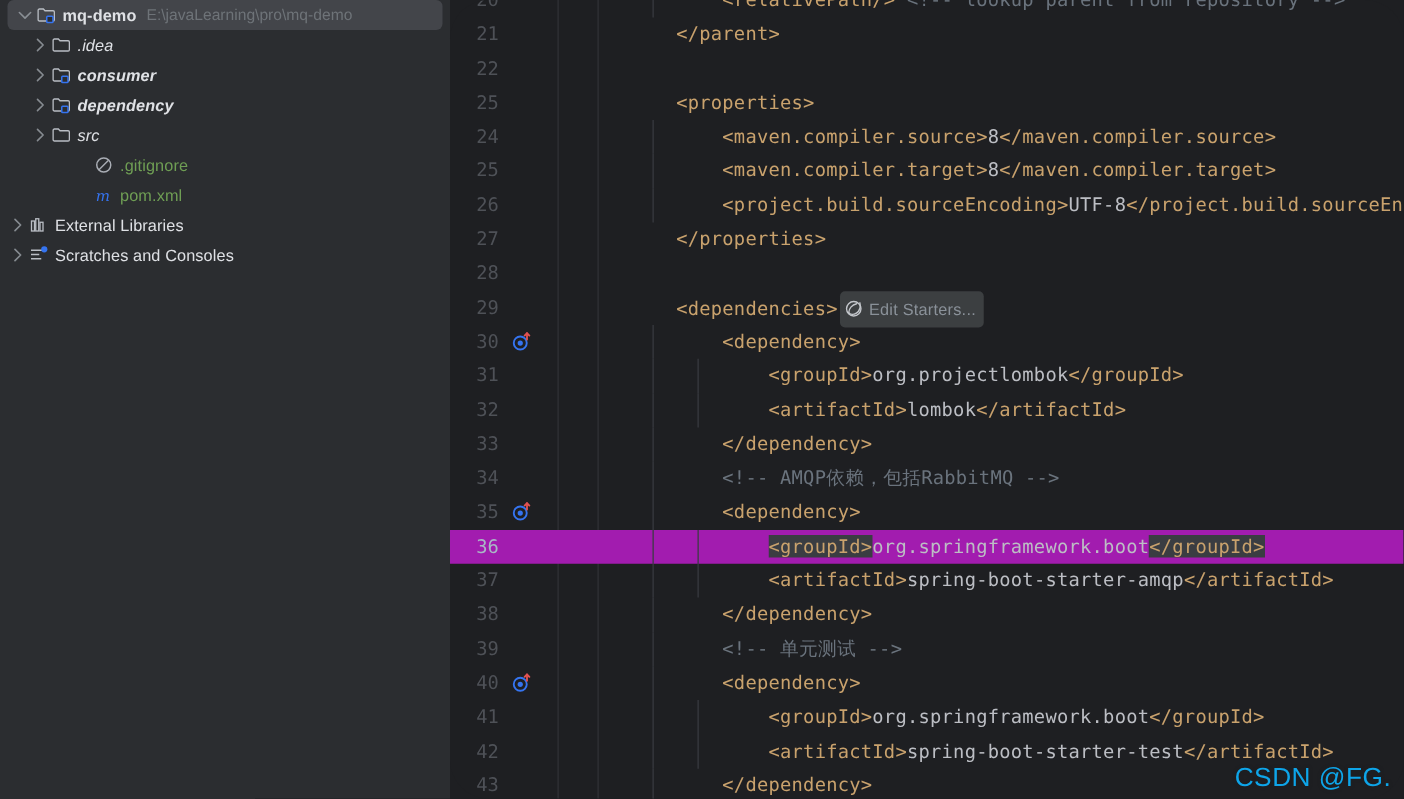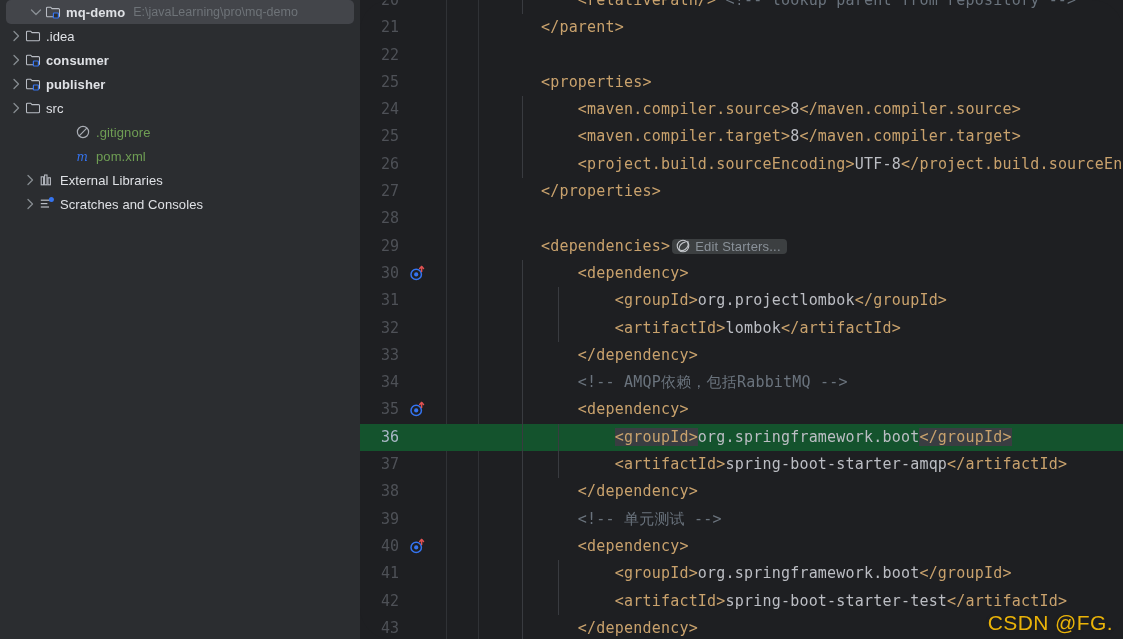--- a/index.html
+++ b/index.html
@@ -72,22 +72,22 @@
   .tree-label { font-size: 13px; letter-spacing: .1px; }
   .tree-label.bold { font-weight: bold; }
   .tree-label.green { color: #6f9e54; }
   .tree-path {
     color: #6e7378;
     font-size: 12.5px;
     margin-left: 8px;
   }
 
   
-  .ind-0 { padding-left: 22px; }
-  .ind-1 { padding-left: 8px; }
+  .ind-0 { padding-left: 6px; }
+  .ind-1 { padding-left: 24px; font-style: italic; }
   .ind-2 { padding-left: 46px; margin-left: 12px; }
 
   
   #editor {
     flex: 1 1 auto;
     height: 639px;
     background: #1e1f22;
     position: relative;
     overflow: hidden;
     font-family: "DejaVu Sans Mono", monospace;
@@ -95,21 +95,21 @@
   }
   .code-line {
     height: 27.3px;
     line-height: 27.3px;
     position: relative;
     display: flex;
     white-space: pre;
     font-size: 15px;
   }
   .code-line.current {
-    background: #14532d;
+    background: #a21caf;
   }
   .ln {
     width: 48px;
     flex: 0 0 48px;
     text-align: right;
     padding-right: 9px;
     box-sizing: border-box;
     color: #4e5157;
     font-size: 15px;
     font-family: "DejaVu Sans Mono", monospace;
@@ -164,21 +164,21 @@
   .cmt   { color: #6a737d; }
   .hl    { background: #3a3d42; }
 
   
   .hint {
     display: inline-flex;
     align-items: center;
     background: #3c3f41;
     border-radius: 4px;
     padding: 0 6px 0 4px;
-    height: 15px;
+    height: 29px;
     line-height: 19px;
     vertical-align: middle;
     margin-left: 2px;
     font-family: "Liberation Sans", sans-serif;
     font-size: 13px;
     color: #8a9199;
   }
   .hint .leaf {
     width: 14px; height: 14px;
     margin-right: 5px;
@@ -186,21 +186,21 @@
     align-items: center;
     justify-content: center;
   }
   .hint .leaf svg { display: block; }
 
   
   #watermark {
     position: absolute;
     right: 10px;
     bottom: 4px;
-    color: #eab308;
+    color: #0ea5e9;
     font-size: 21px;
     font-family: "Liberation Sans", sans-serif;
     letter-spacing: .4px;
     text-shadow: 0 0 3px #1e1f22;
     pointer-events: none;
   }
 </style>
 </head>
 <body>
 
@@ -254,21 +254,21 @@
           <svg width="16" height="16" viewBox="0 0 16 16" fill="none">
             <path d="M6 3.5L10.5 8L6 12.5" stroke="#9aa0a6" stroke-width="1.3" stroke-linecap="round" stroke-linejoin="round"></path>
           </svg>
         </span>
         <span class="tree-icon">
           <svg width="16" height="16" viewBox="0 0 16 16" fill="none">
             <path d="M1.5 4.2a1 1 0 011-1h3.2l1.3 1.4h6.5a1 1 0 011 1v6.2a1 1 0 01-1 1H2.5a1 1 0 01-1-1V4.2z" stroke="#b9bdc4" stroke-width="1.05" fill="none"></path>
             <rect x="8.4" y="9" width="5" height="5" rx=".7" fill="#2b2d30" stroke="#3574f0" stroke-width="1.2"></rect>
           </svg>
         </span>
-        <span class="tree-label bold">publisher</span>
+        <span class="tree-label bold">dependency</span>
       </div>
       <div class="tree-row ind-1">
         <span class="arrow">
           <svg width="16" height="16" viewBox="0 0 16 16" fill="none">
             <path d="M6 3.5L10.5 8L6 12.5" stroke="#9aa0a6" stroke-width="1.3" stroke-linecap="round" stroke-linejoin="round"></path>
           </svg>
         </span>
         <span class="tree-icon">
           <svg width="16" height="16" viewBox="0 0 16 16" fill="none">
             <path d="M1.5 4.2a1 1 0 011-1h3.2l1.3 1.4h6.5a1 1 0 011 1v6.2a1 1 0 01-1 1H2.5a1 1 0 01-1-1V4.2z" stroke="#b9bdc4" stroke-width="1.05" fill="none"></path>

